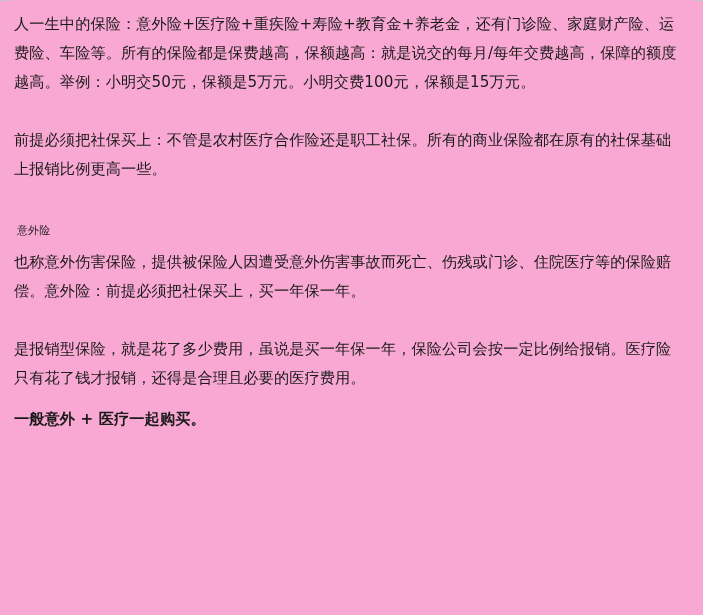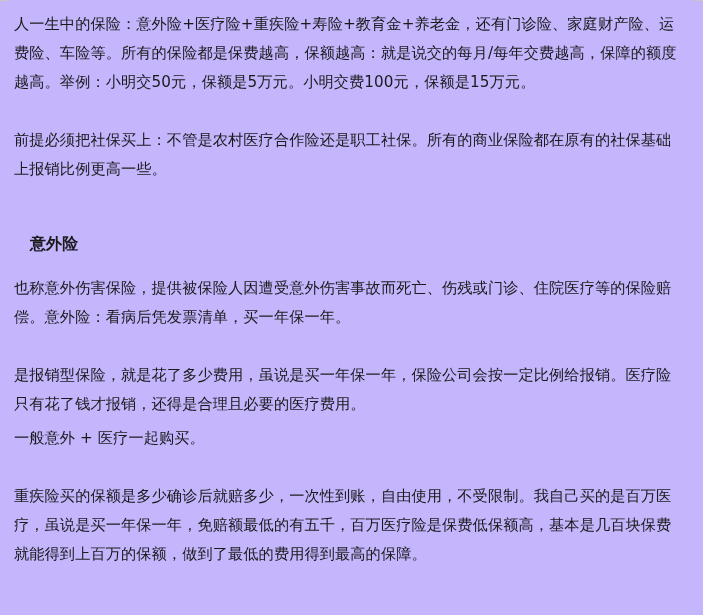--- a/index.html
+++ b/index.html
@@ -10,21 +10,21 @@
   body {
     width: 703px;
     height: 615px;
     overflow: hidden;
     font-family: "DejaVu Sans", "Liberation Sans", sans-serif;
   }
   #page {
     position: relative;
     width: 703px;
     height: 615px;
-    background: #c4b5fd;
+    background: #f9a8d4;
     box-sizing: border-box;
   }
   
   .edge-rule-left {
     position: absolute;
     left: 0;
     top: 0;
     width: 9px;
     height: 1px;
     background: #c8c8c8;
@@ -44,30 +44,31 @@
     width: 672px;
     color: #1a1a1a;
     font-size: 15.2px;
     line-height: 29px;
     letter-spacing: 0.1px;
   }
   .para {
     margin: 0 0 0 0;
   }
   .para + .para {
-    margin-top: 5px;
+    margin-top: 12px;
+    font-weight: bold;
   }
   .spacer {
     height: 29px;
   }
   .heading {
-    margin: 16px;
-    font-size: 16px;
+    margin: 3px;
+    font-size: 11px;
     line-height: 29px;
-    font-weight: bold;
+    font-weight: normal;
     color: #1a1a1a;
   }
   .section {
     margin: 0;
   }
 </style>
 </head>
 <body>
 
 <div id="page">
@@ -79,30 +80,29 @@
     <p class="para">人一生中的保险：意外险+医疗险+重疾险+寿险+教育金+养老金，还有门诊险、家庭财产险、运费险、车险等。所有的保险都是保费越高，保额越高：就是说交的每月/每年交费越高，保障的额度越高。举例：小明交50元，保额是5万元。小明交费100元，保额是15万元。</p>
 
     <div class="spacer"></div>
 
     <p class="para">前提必须把社保买上：不管是农村医疗合作险还是职工社保。所有的商业保险都在原有的社保基础上报销比例更高一些。</p>
 
     <div class="spacer"></div>
 
     <div class="section">
       <p class="heading">意外险</p>
-      <p class="para">也称意外伤害保险，提供被保险人因遭受意外伤害事故而死亡、伤残或门诊、住院医疗等的保险赔偿。意外险：看病后凭发票清单，买一年保一年。</p>
+      <p class="para">也称意外伤害保险，提供被保险人因遭受意外伤害事故而死亡、伤残或门诊、住院医疗等的保险赔偿。意外险：前提必须把社保买上，买一年保一年。</p>
     </div>
 
     <div class="spacer"></div>
 
     <div class="section">
       <p class="para">是报销型保险，就是花了多少费用，虽说是买一年保一年，保险公司会按一定比例给报销。医疗险只有花了钱才报销，还得是合理且必要的医疗费用。</p>
       <p class="para">一般意外 + 医疗一起购买。</p>
     </div>
 
     <div class="spacer"></div>
 
     <div class="section">
-      <p class="para">重疾险买的保额是多少确诊后就赔多少，一次性到账，自由使用，不受限制。我自己买的是百万医疗，虽说是买一年保一年，免赔额最低的有五千，百万医疗险是保费低保额高，基本是几百块保费就能得到上百万的保额，做到了最低的费用得到最高的保障。</p>
     </div>
 
   </div>
 </div>
 
 </body></html>

